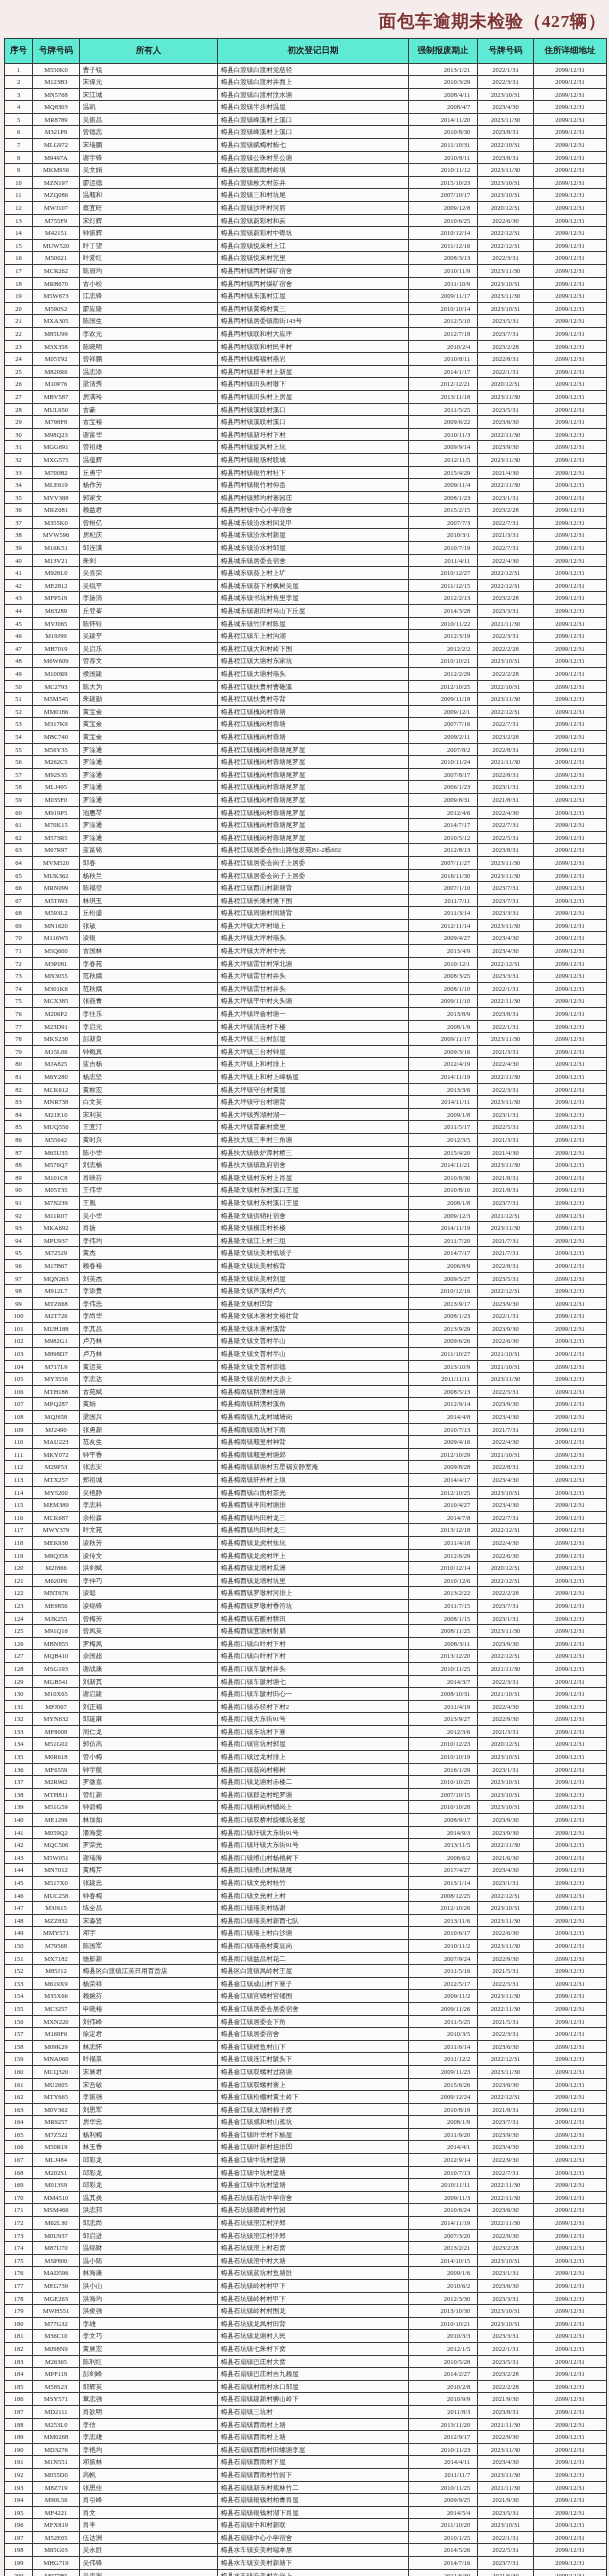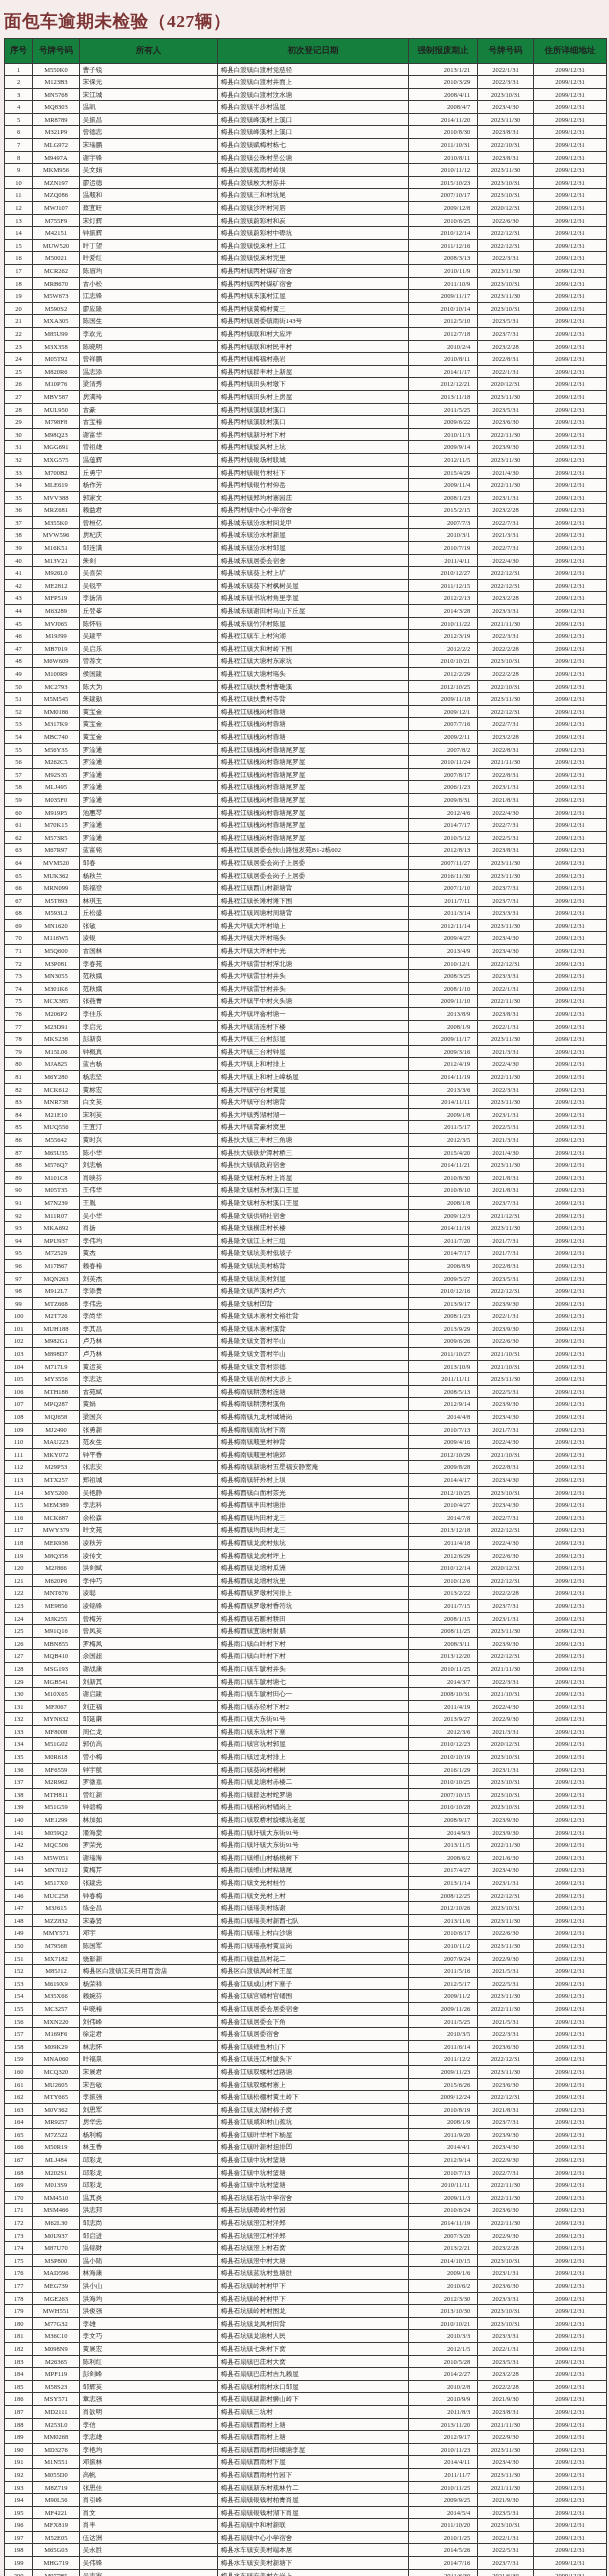--- a/index.html
+++ b/index.html
@@ -4,42 +4,42 @@
 <style>
   html,body{margin:0;padding:0;}
   body{
     width:610px;
     background:#f5edeb;
     font-family:"Liberation Serif","DejaVu Serif",serif;
     color:#2e2e2e;
   }
   .page{padding:4.5px 4px 5.6px 4px;}
   .doc-title{
-    text-align:left;
+    text-align:right;
     font-size:17.5px;
     font-weight:bold;
     color:#7d3434;
     height:33px;
     line-height:33px;
     letter-spacing:0.6px;
     overflow:hidden;
     white-space:nowrap;
   }
   table.vtable{
     width:602px;
     border-collapse:collapse;
     table-layout:fixed;
   }
   .vtable th{
     border:1px solid #3a3a3a;
     height:24px;
     font-size:8.5px;
     font-weight:bold;
     color:#222;
-    background:#15803d;
+    background:#5eead4;
     overflow:hidden;
     white-space:nowrap;
     padding:0 0.6px;
   }
   .vtable td{
     border:0.8px solid #3a3a3a;
     height:11.6px;
     font-size:6.5px;
     line-height:11.6px;
     background:#fdfbfa;

